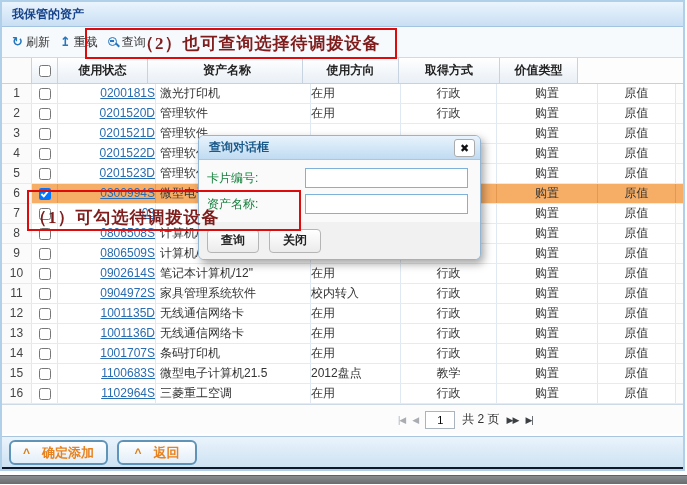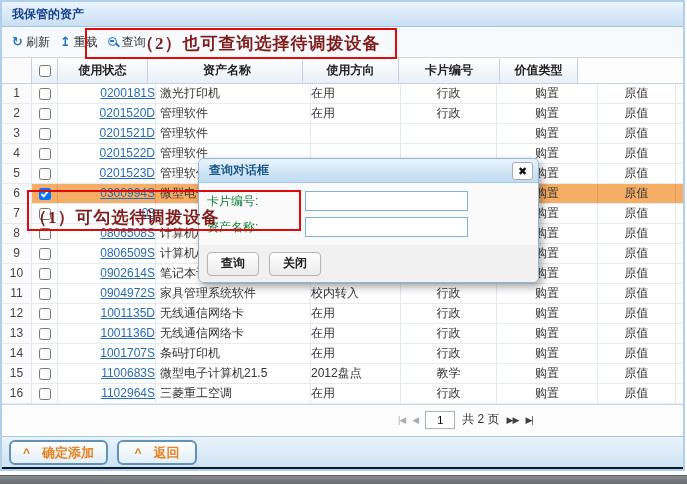--- a/index.html
+++ b/index.html
@@ -55,21 +55,21 @@
   
   .bottombar { height:33px; background:linear-gradient(#ebf4fc,#cde2f3); border-top:2px solid #fff;
                box-shadow:inset 0 1px 0 #a9c6de; display:flex; align-items:flex-start; gap:9px; padding:4px 0 0 7px; }
   .bb-btn { height:25px; min-width:80px; border:2px solid #5f93b8; border-radius:6px;
             background:linear-gradient(#ffffff,#e2eef8); color:#e8821e; font-weight:bold;
             font-size:13px; display:flex; align-items:center; justify-content:center; gap:12px;
             padding:0 12px; cursor:pointer; }
   .bb-caret { font-size:12px; color:#d97c17; font-weight:bold; }
 
   
-  .dialog { position:absolute; left:198px; top:158px; width:341px; height:125px; z-index:30;
+  .dialog { position:absolute; left:198px; top:135px; width:283px; height:125px; z-index:30;
             background:#fafafa; border:1px solid #93b5d2; border-radius:6px;
             box-shadow:3px 4px 9px rgba(0,0,0,.35); overflow:hidden; }
   .dlg-title { height:24px; background:linear-gradient(#e8f3fd,#c0dbf1); border-bottom:1px solid #a8c7e0;
                color:#1a5a8a; font-weight:bold; font-size:12px; line-height:23px; padding-left:10px; cursor:move; }
   .dlg-close { position:absolute; right:5px; top:3px; width:21px; height:18px; background:#fff;
                border:1px solid #ababab; border-radius:3px; font-size:11px; font-weight:bold;
                color:#111; text-align:center; line-height:16px; cursor:pointer; }
   .dlg-body { padding:5px 8px 0 8px; }
   .dlg-row { display:flex; align-items:center; height:26px; }
   .dlg-label { width:98px; font-size:12px; color:#15803d; }
@@ -119,21 +119,21 @@
     </div>
 
     <div class="grid-header">
       <div class="cell c-num"></div>
       <div class="cell c-cb">
         <input type="checkbox" style="">
       </div>
       <div class="cell c-status">使用状态</div>
       <div class="cell c-name">资产名称</div>
       <div class="cell c-dir">使用方向</div>
-      <div class="cell c-acq">卡片编号</div>
+      <div class="cell c-acq">取得方式</div>
       <div class="cell c-val">价值类型</div>
       <div class="cell c-gut"></div>
     </div>
 
     <div id="grid-body">
         <div class="g-row">
           <div class="cell c-num">1</div>
           <div class="cell c-cb">
             <input type="checkbox" style="">
           </div>

